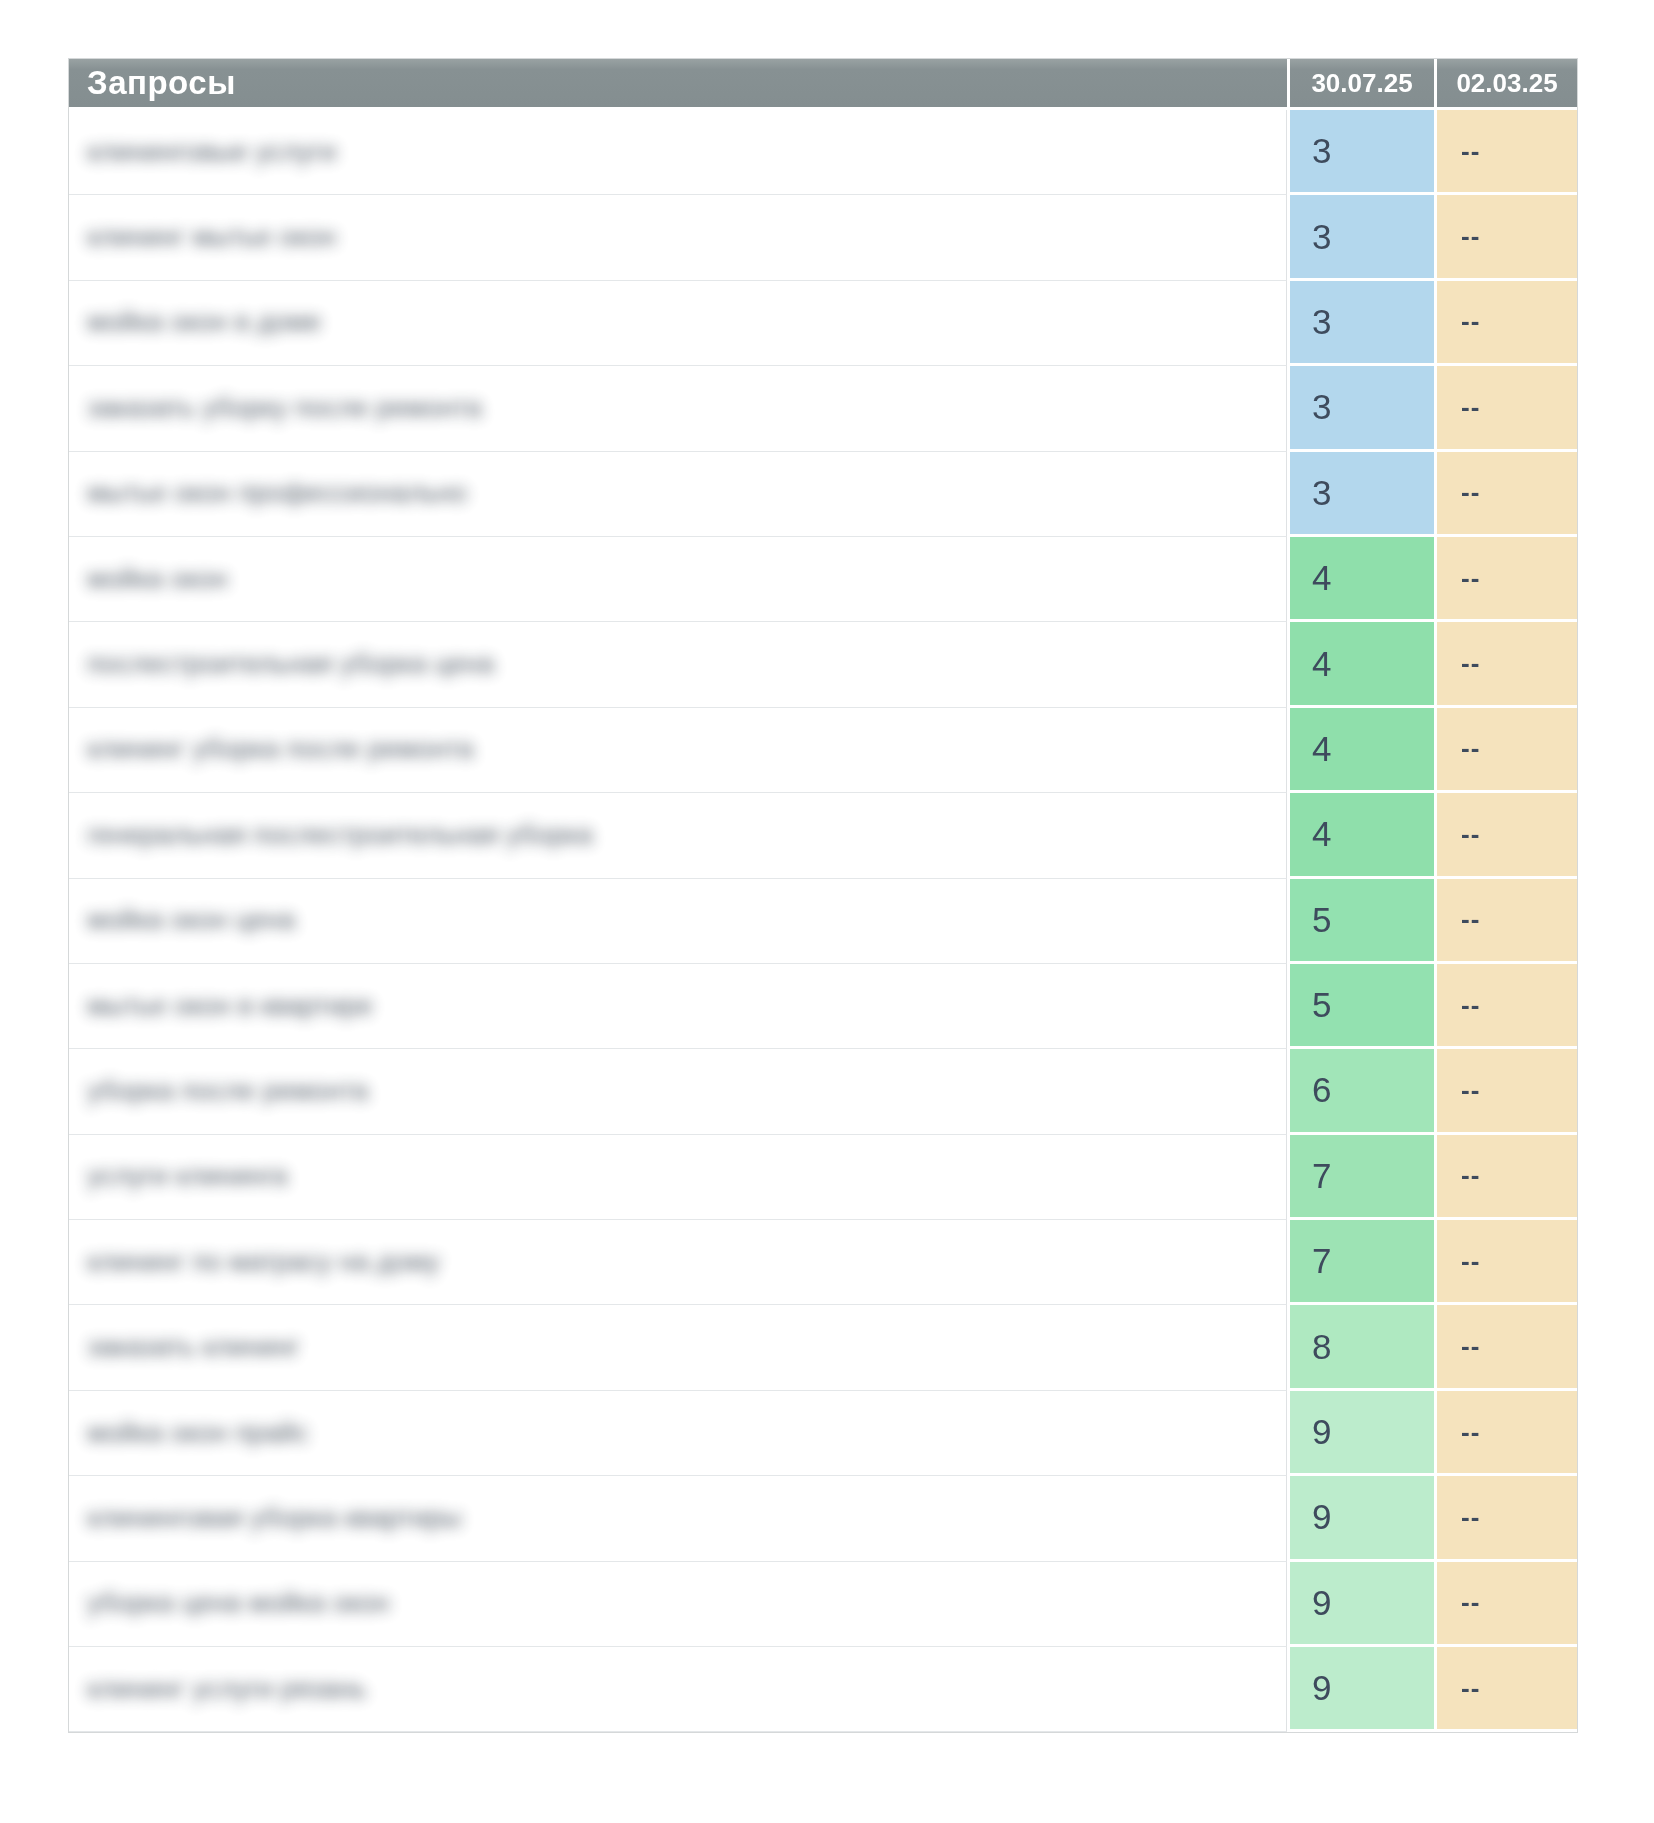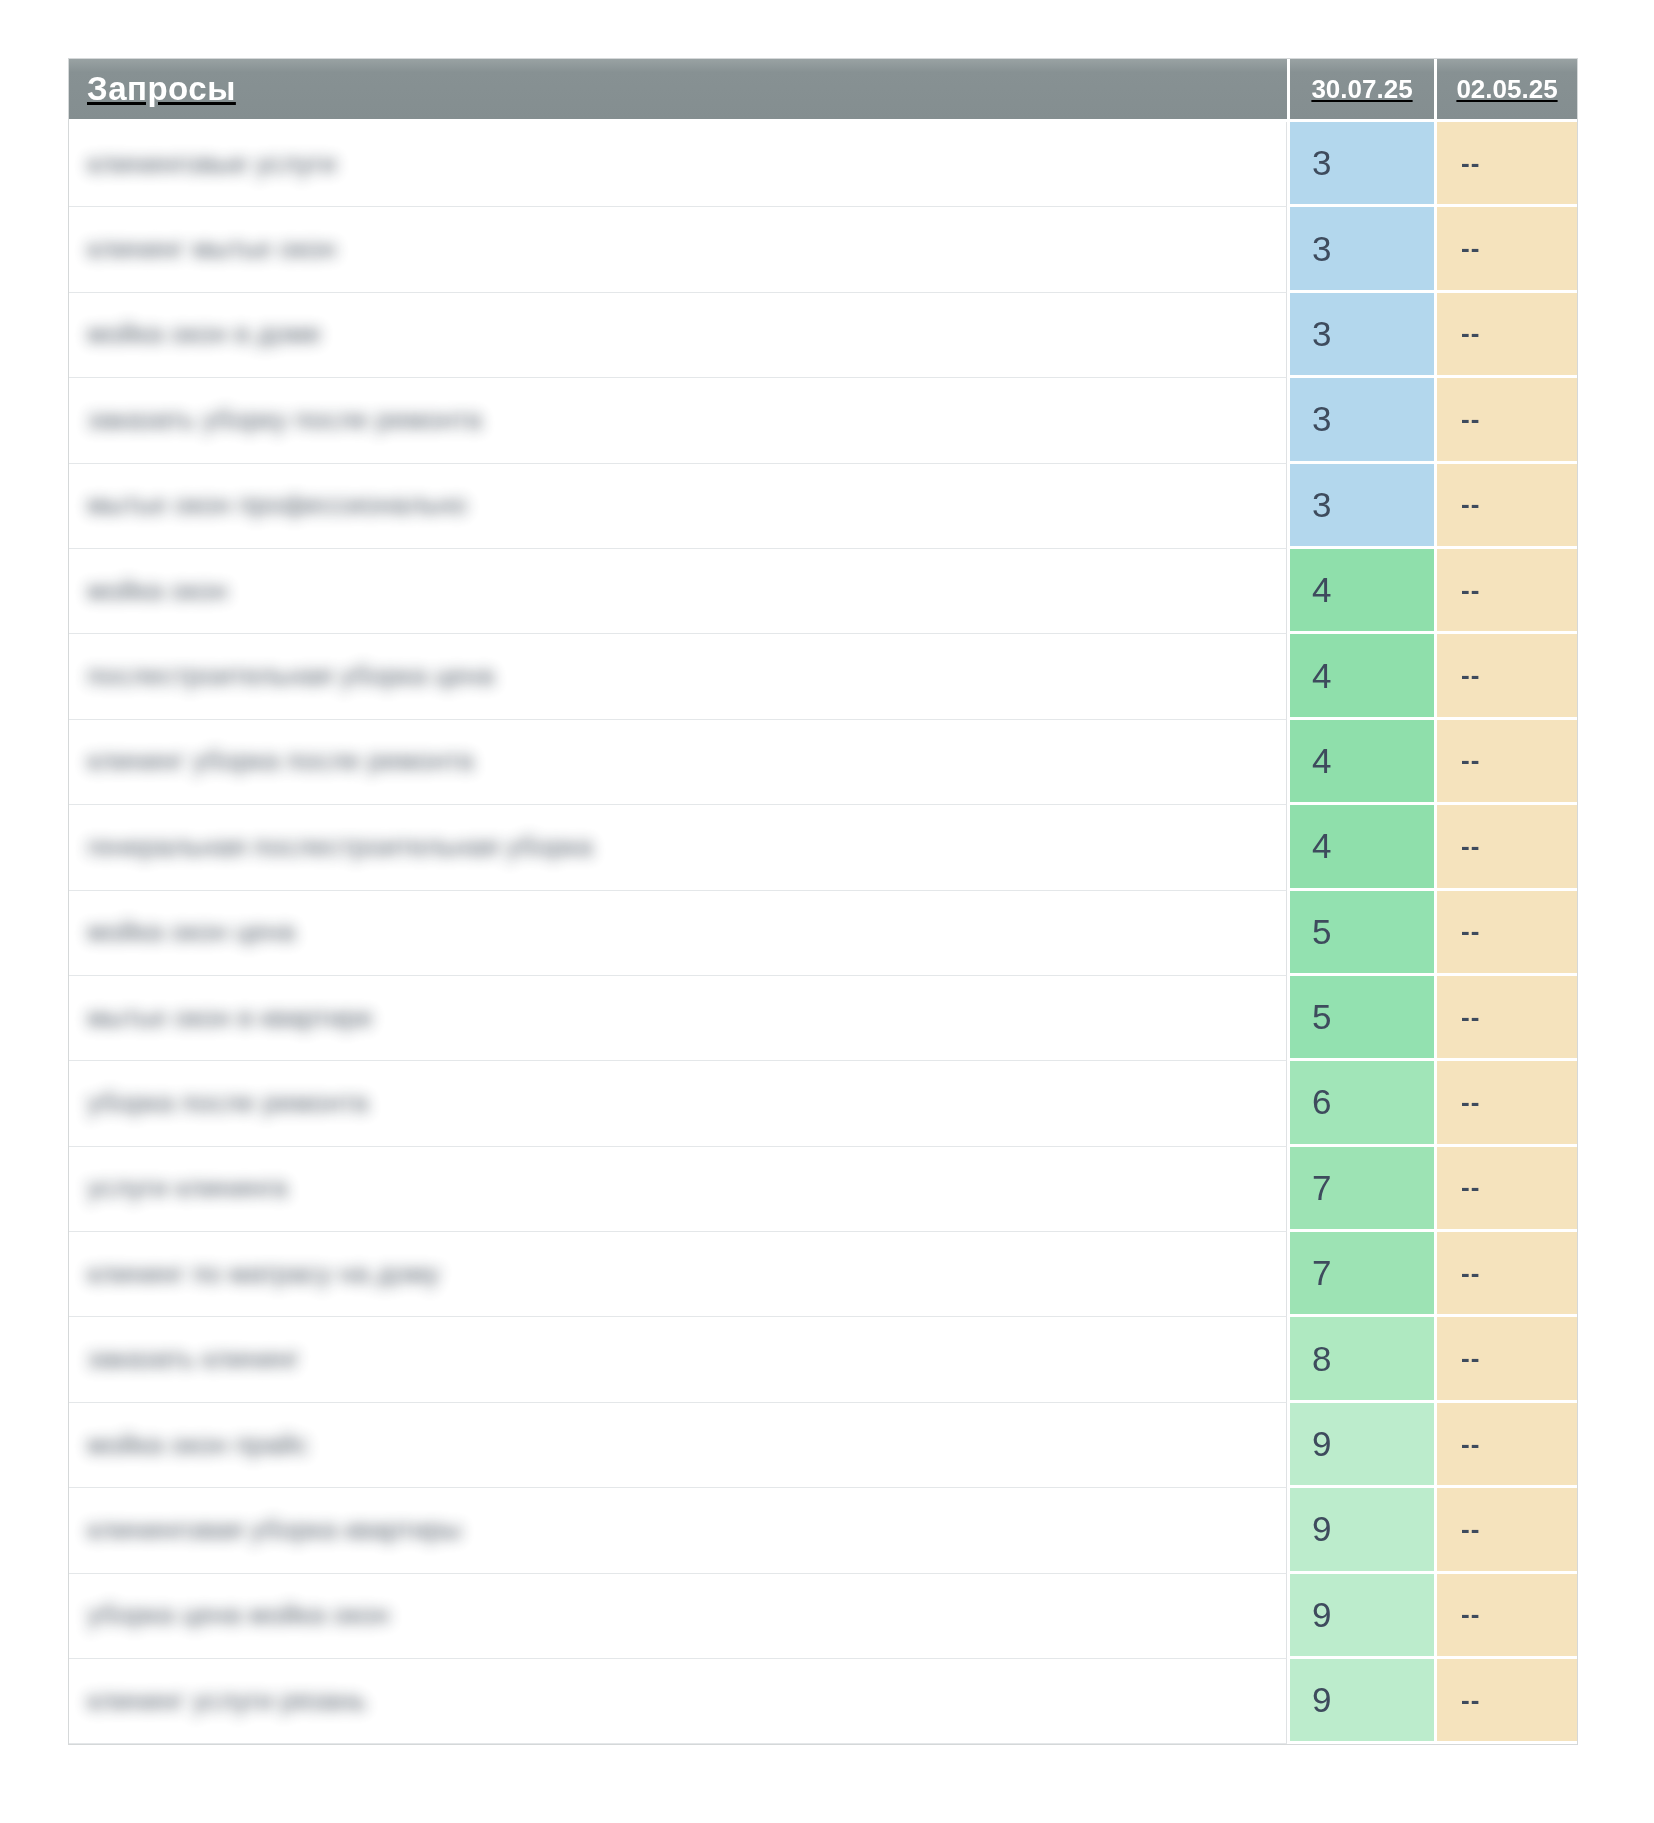--- a/index.html
+++ b/index.html
@@ -7,21 +7,21 @@
     width:1654px;height:1823px;position:relative;overflow:hidden;
     font-family:"Liberation Sans","DejaVu Sans",sans-serif;
     -webkit-font-smoothing:antialiased;
   }
   .rank-table{
     position:absolute;left:68px;top:58px;width:1510px;
     border:1px solid #d5d8d9;background:#ffffff;box-sizing:border-box;
   }
   .thead{
     display:grid;grid-template-columns:1fr 144px 140px;column-gap:3px;
-    height:60px;margin-bottom:3px;background:#ffffff;text-decoration:underline;
+    height:48px;margin-bottom:3px;background:#ffffff;
   }
   .th{
     background:linear-gradient(180deg,#99a2a3 0%,#879193 22%,#848e90 100%);
     color:#ffffff;display:flex;align-items:center;box-sizing:border-box;
   }
   .th-query{
     font-size:33px;font-weight:700;padding-left:18px;justify-content:flex-start;
     letter-spacing:0.5px;
   }
   .th-date{
@@ -55,21 +55,21 @@
     background-size:6px 6px;
   }
 </style>
 </head>
 <body>
 
 <div class="rank-table">
   <div class="thead">
     <div class="th th-query">Запросы</div>
     <div class="th th-date">30.07.25</div>
-    <div class="th th-date">02.05.25</div>
+    <div class="th th-date">02.03.25</div>
   </div>
   <div class="tbody" id="tbody">
       <div class="row">
         <div class="td td-query">
           <span class="query-text">клининговые услуги</span>
         </div>
         <div class="td td-val" style="background: rgb(179, 215, 237); border-bottom: 3px solid rgb(255, 255, 255);">3</div>
         <div class="td td-dash" style="background: rgb(245, 227, 189); border-bottom: 3px solid rgb(255, 255, 255);">--</div>
       </div>
       <div class="row">

